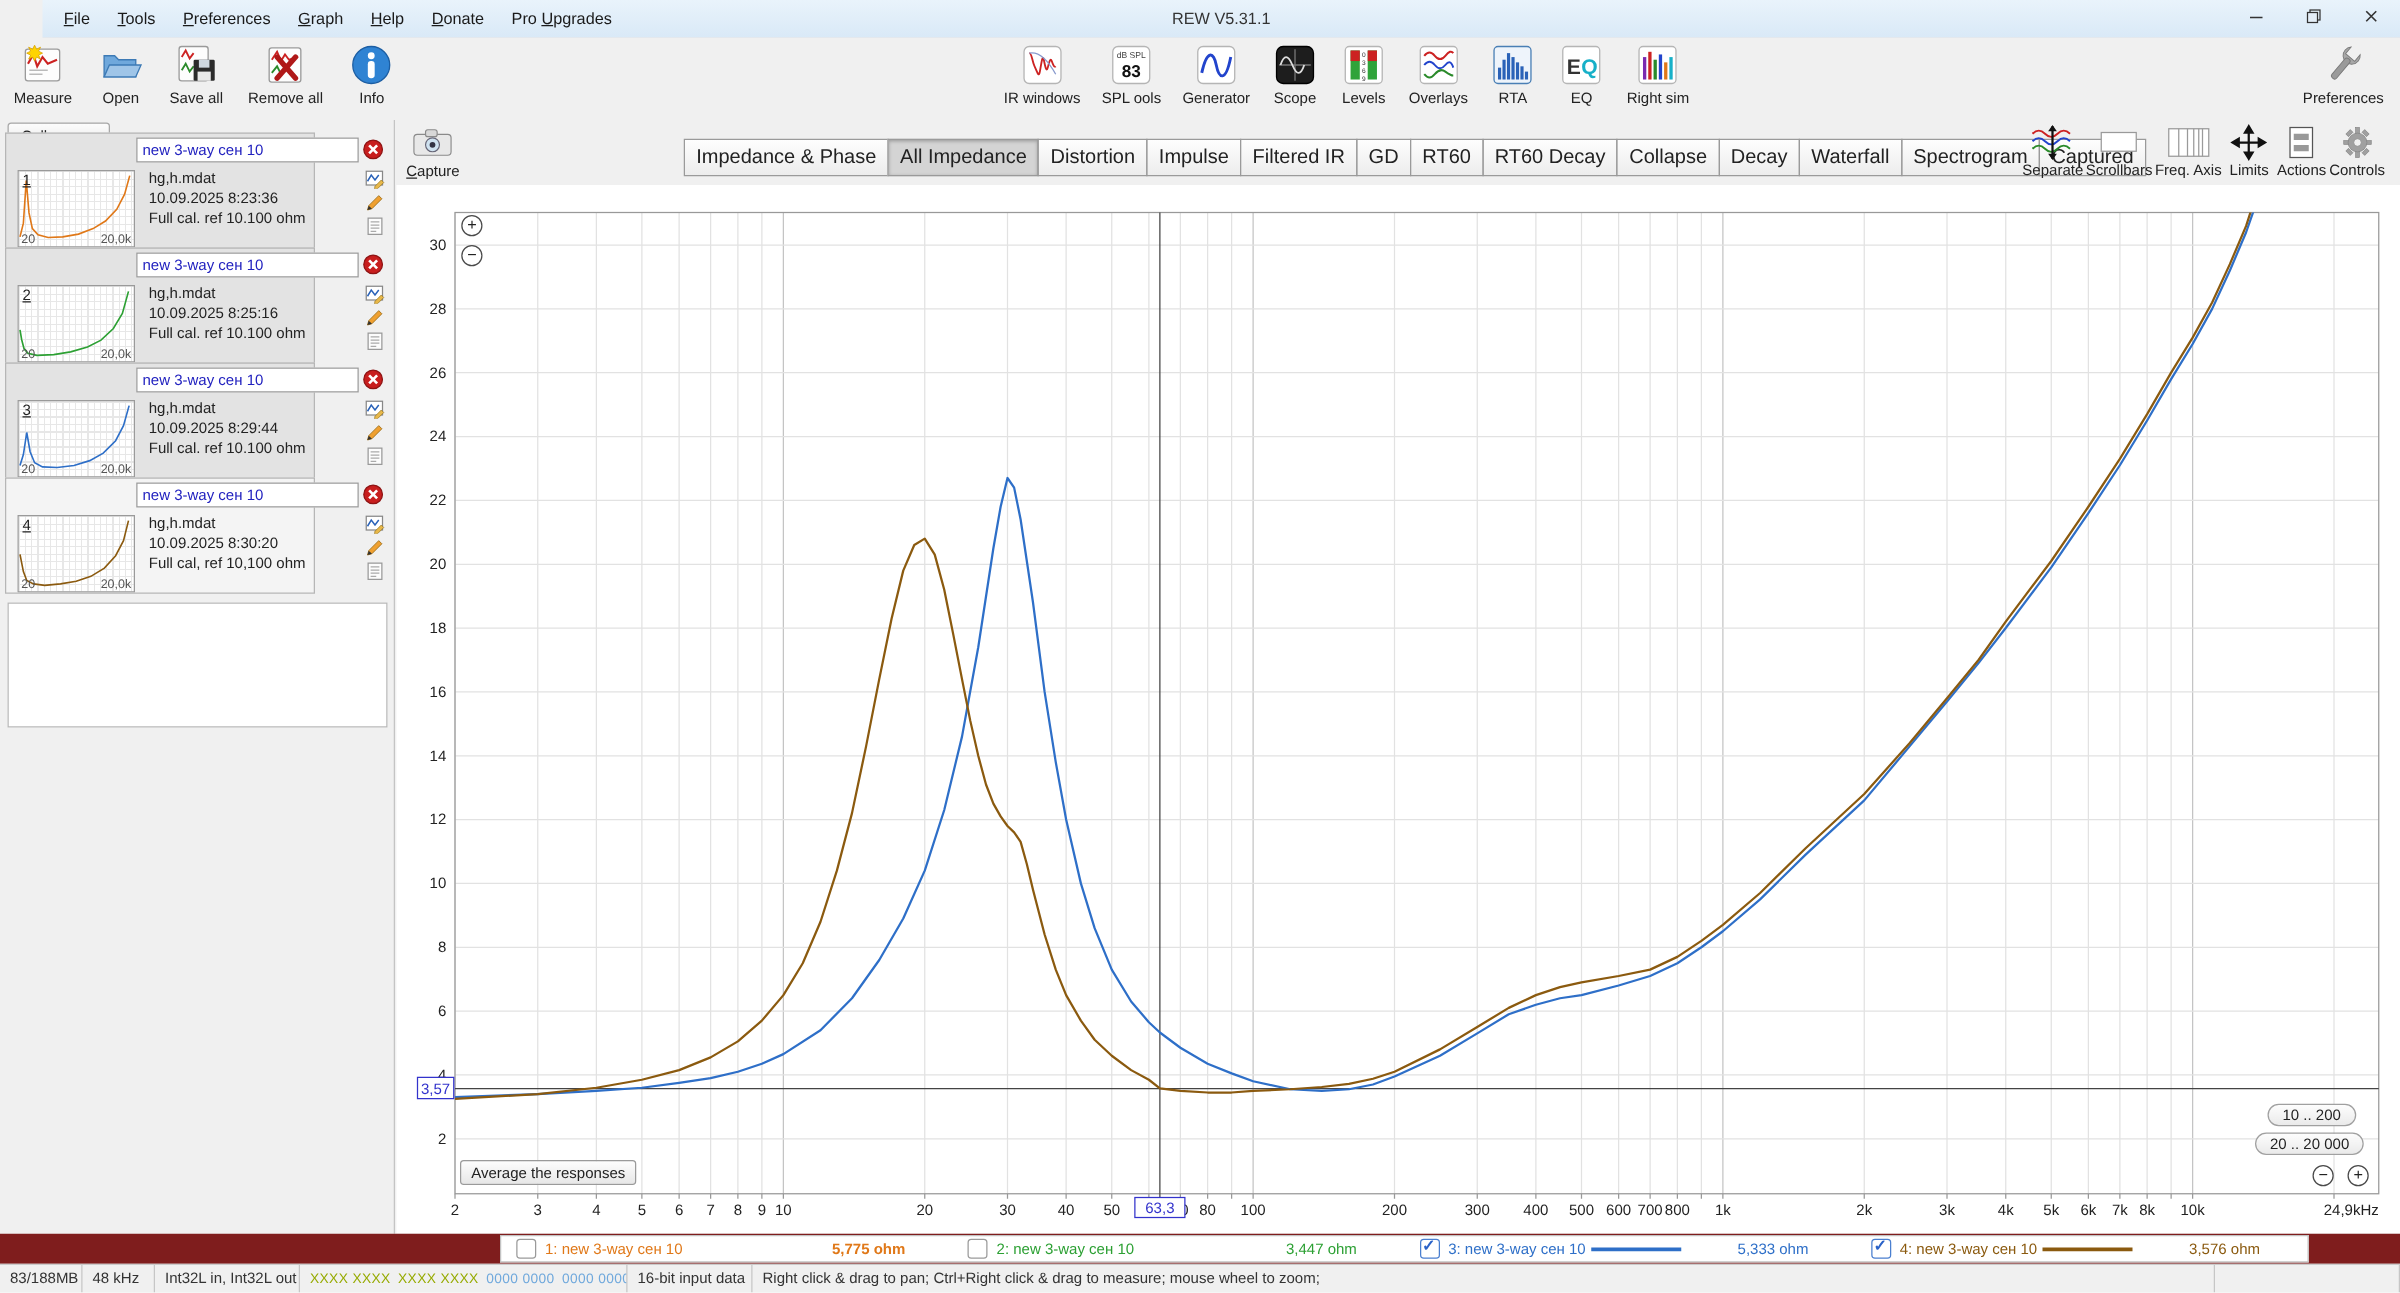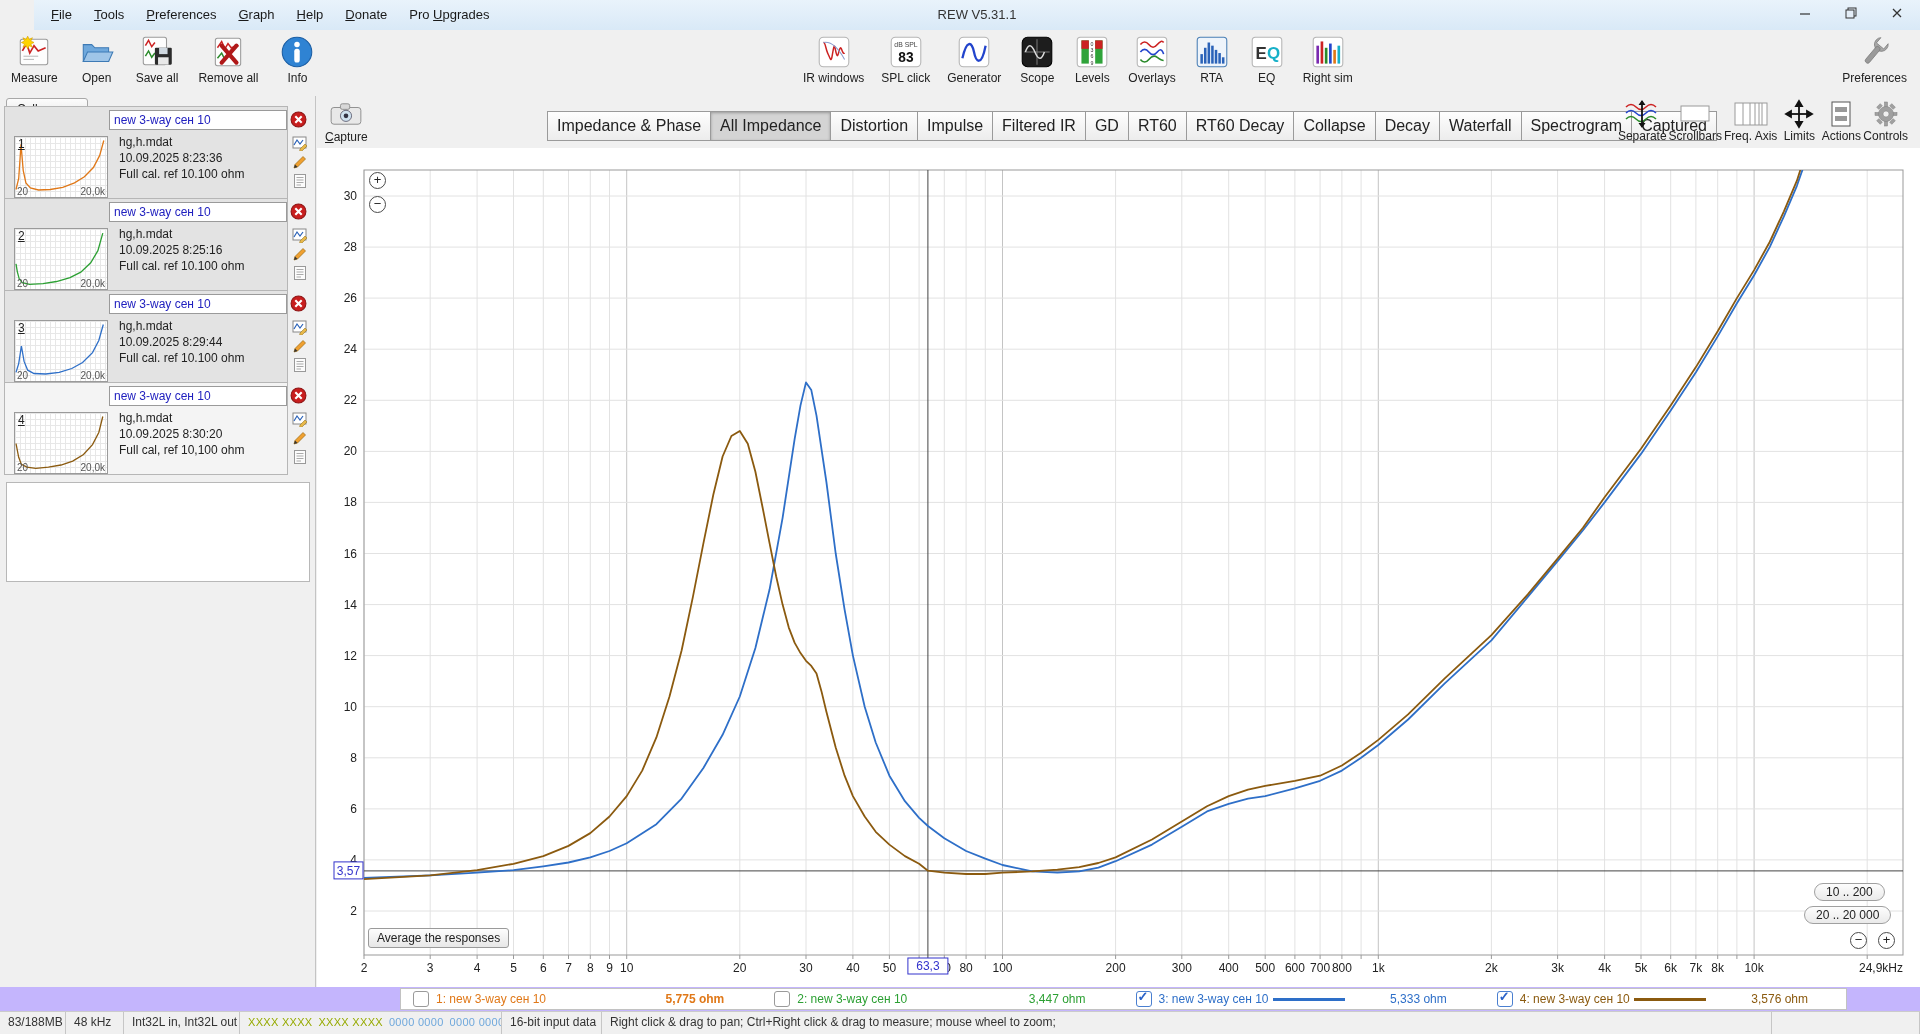--- a/index.html
+++ b/index.html
@@ -23,21 +23,21 @@
   .tb-right{position:absolute;right:8px;top:2px;display:flex}
   .tool-btn{display:flex;flex-direction:column;align-items:center;padding:1px 5px;
             font-size:12px;color:#222;white-space:nowrap}
   .tool-btn svg{width:38px;height:38px;display:block}
   
   .sidebar{position:absolute;left:0;top:96px;width:316px;bottom:47px;background:#f0f0f0;
            border-right:1px solid #c4c4c4;box-sizing:border-box}
   .collapse-btn{position:absolute;left:6px;top:2px;font-size:12px;color:#222;
             background:linear-gradient(#fcfcfc,#e6e6e6);border:1px solid #a8a8a8;border-radius:3px;
             padding:3px 10px;display:flex;gap:7px;align-items:center}
-  .meas-card{position:absolute;left:4px;width:284px;height:93px;background:#e3e3e3;
+  .meas-card{position:absolute;left:4px;width:248px;height:93px;background:#e3e3e3;
              border:1px solid #b6b6b6;box-sizing:border-box}
   .meas-card.sel{background:#f4f4f4}
   .meas-name{position:absolute;left:104px;top:3px;width:168px;height:18px;border:1px solid #9a9a9a;
              font:12px "Liberation Sans",sans-serif;color:#2121bf;padding:0 4px;background:#fff;box-sizing:content-box}
   .del-btn{position:absolute;left:285px;top:4px;width:17px;height:17px}
   .del-btn svg{width:17px;height:17px;display:block}
   .thumb{position:absolute;left:9px;top:29px;width:92px;height:60px;border:1px solid #9a9a9a;
          background-color:#fff;
          background-image:repeating-linear-gradient(to right,#e7e7e7 0 1px,transparent 1px 5px),
                           repeating-linear-gradient(to bottom,#e7e7e7 0 1px,transparent 1px 6px)}
@@ -67,21 +67,21 @@
   .round-btn{position:absolute;width:17px;height:17px;border:1.5px solid #4a4a4a;border-radius:50%;
              background:#fff;color:#222;font-size:13px;line-height:13px;text-align:center;box-sizing:border-box}
   .zin{left:52px;top:76px}.zout{left:52px;top:100px}
   .zo2{left:1533px;top:836px}.zi2{left:1561px;top:836px}
   .avg-btn{position:absolute;left:51px;top:832px;font-size:12px;color:#222;
            background:linear-gradient(#fdfdfd,#e7e7e7);border:1px solid #9a9a9a;border-radius:3px;padding:2px 8px}
   .range-btn{position:absolute;font-size:12px;color:#222;background:linear-gradient(#fdfdfd,#eaeaea);
              border:1px solid #a0a0a0;border-radius:9px;padding:1px 11px;white-space:nowrap}
   .r1{left:1497px;top:787px}.r2{left:1487px;top:810px}
   
-  .legendbar{position:absolute;left:0;bottom:22px;right:0;height:25px;background:#c4b5fd}
+  .legendbar{position:absolute;left:0;bottom:22px;right:0;height:25px;background:#7f1d1d}
   .legend-box{position:absolute;left:400px;top:1px;width:1447px;height:22px;border:1px solid #c2c2c2;
               display:flex;box-sizing:border-box;background:#fff}
   .legend-item{display:flex;align-items:center;width:25%;padding:0 12px;box-sizing:border-box;font-size:12px}
   .cb{width:14px;height:14px;border:1px solid #9a9a9a;border-radius:3px;background:#fff;position:relative;flex:none}
   .cb.on{border-color:#4a7fd0}
   .cb.on:after{content:"\2713";position:absolute;left:1px;top:-3px;font-size:13px;font-weight:bold;color:#2a62c8}
   .llabel{margin-left:7px;white-space:nowrap}
   .lline{width:72px;border-top:3px solid;margin-left:auto;margin-right:16px}
   .lval{width:86px;text-align:right;margin-right:26px;white-space:nowrap}
   
@@ -197,21 +197,21 @@
           <span>IR windows</span>
         </div>
         <div class="tool-btn">
           <span>
             <svg viewBox="0 0 36 36">
               <rect x="4" y="4" width="28" height="28" rx="4" fill="#fff" stroke="#b5b5b5"></rect>
               <text x="18" y="13" font-size="6.5" text-anchor="middle" fill="#444">dB SPL</text>
               <text x="18" y="27" font-size="13" font-weight="bold" text-anchor="middle" fill="#111">83</text>
             </svg>
           </span>
-          <span>SPL click</span>
+          <span>SPL ools</span>
         </div>
         <div class="tool-btn">
           <span>
             <svg viewBox="0 0 36 36">
               <rect x="4" y="4" width="28" height="28" rx="4" fill="#fff" stroke="#b5b5b5"></rect>
               <path d="M7 24 C11 6 16 8 18 18 S25 32 29 12" fill="none" stroke="#2244cc" stroke-width="2.2"></path>
             </svg>
           </span>
           <span>Generator</span>
         </div>

